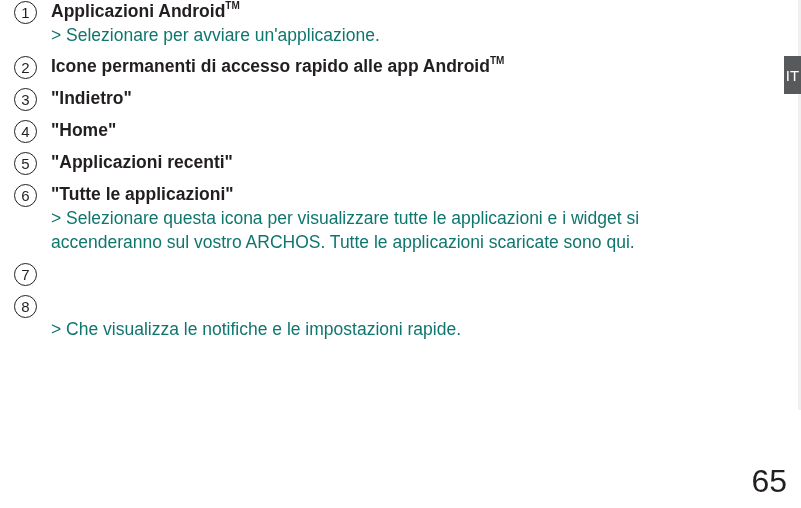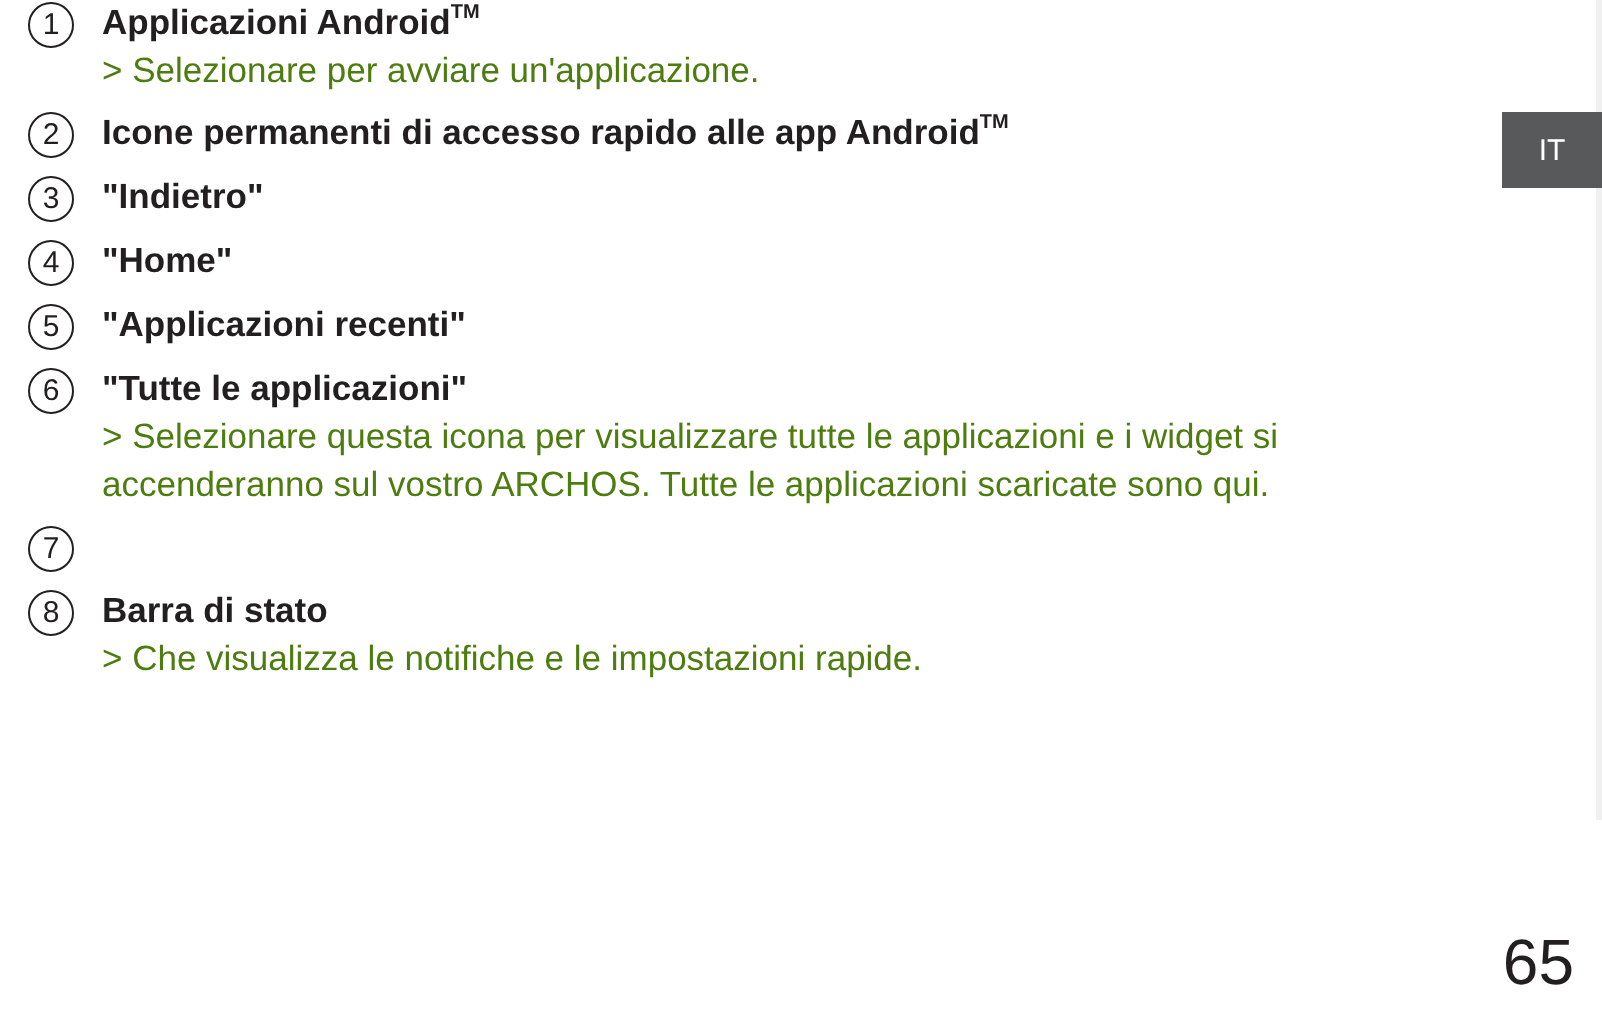--- a/index.html
+++ b/index.html
@@ -52,28 +52,28 @@
       color: #231f20;
     }
     .tm {
       font-size: 10px;
       vertical-align: super;
       font-weight: 700;
       position: relative;
       top: -1px;
     }
     .desc {
-      color: #4d7c0f;
+      color: #0f766e;
       font-weight: 400;
     }
     .lang-tab {
       position: absolute;
       right: 0;
       top: 56px;
-      width: 50px;
+      width: 17px;
       height: 38px;
       background: #58595b;
       color: #fff;
       font-size: 15px;
       display: flex;
       align-items: center;
       justify-content: center;
     }
     .side-strip {
       position: absolute;
@@ -147,20 +147,20 @@
   <div class="item">
     <div class="num-circle">7</div>
     <div class="item-body">
       <br>
     </div>
   </div>
 
   <div class="item">
     <div class="num-circle">8</div>
     <div class="item-body">
-      <span class="item-title">Barra di stato</span><br>
+      <br>
       <span class="desc"> &gt; Che visualizza le notifiche e le impostazioni rapide.</span>
     </div>
   </div>
 
 </div>
 
 <div class="page-number">65</div>
 
 </body></html>

